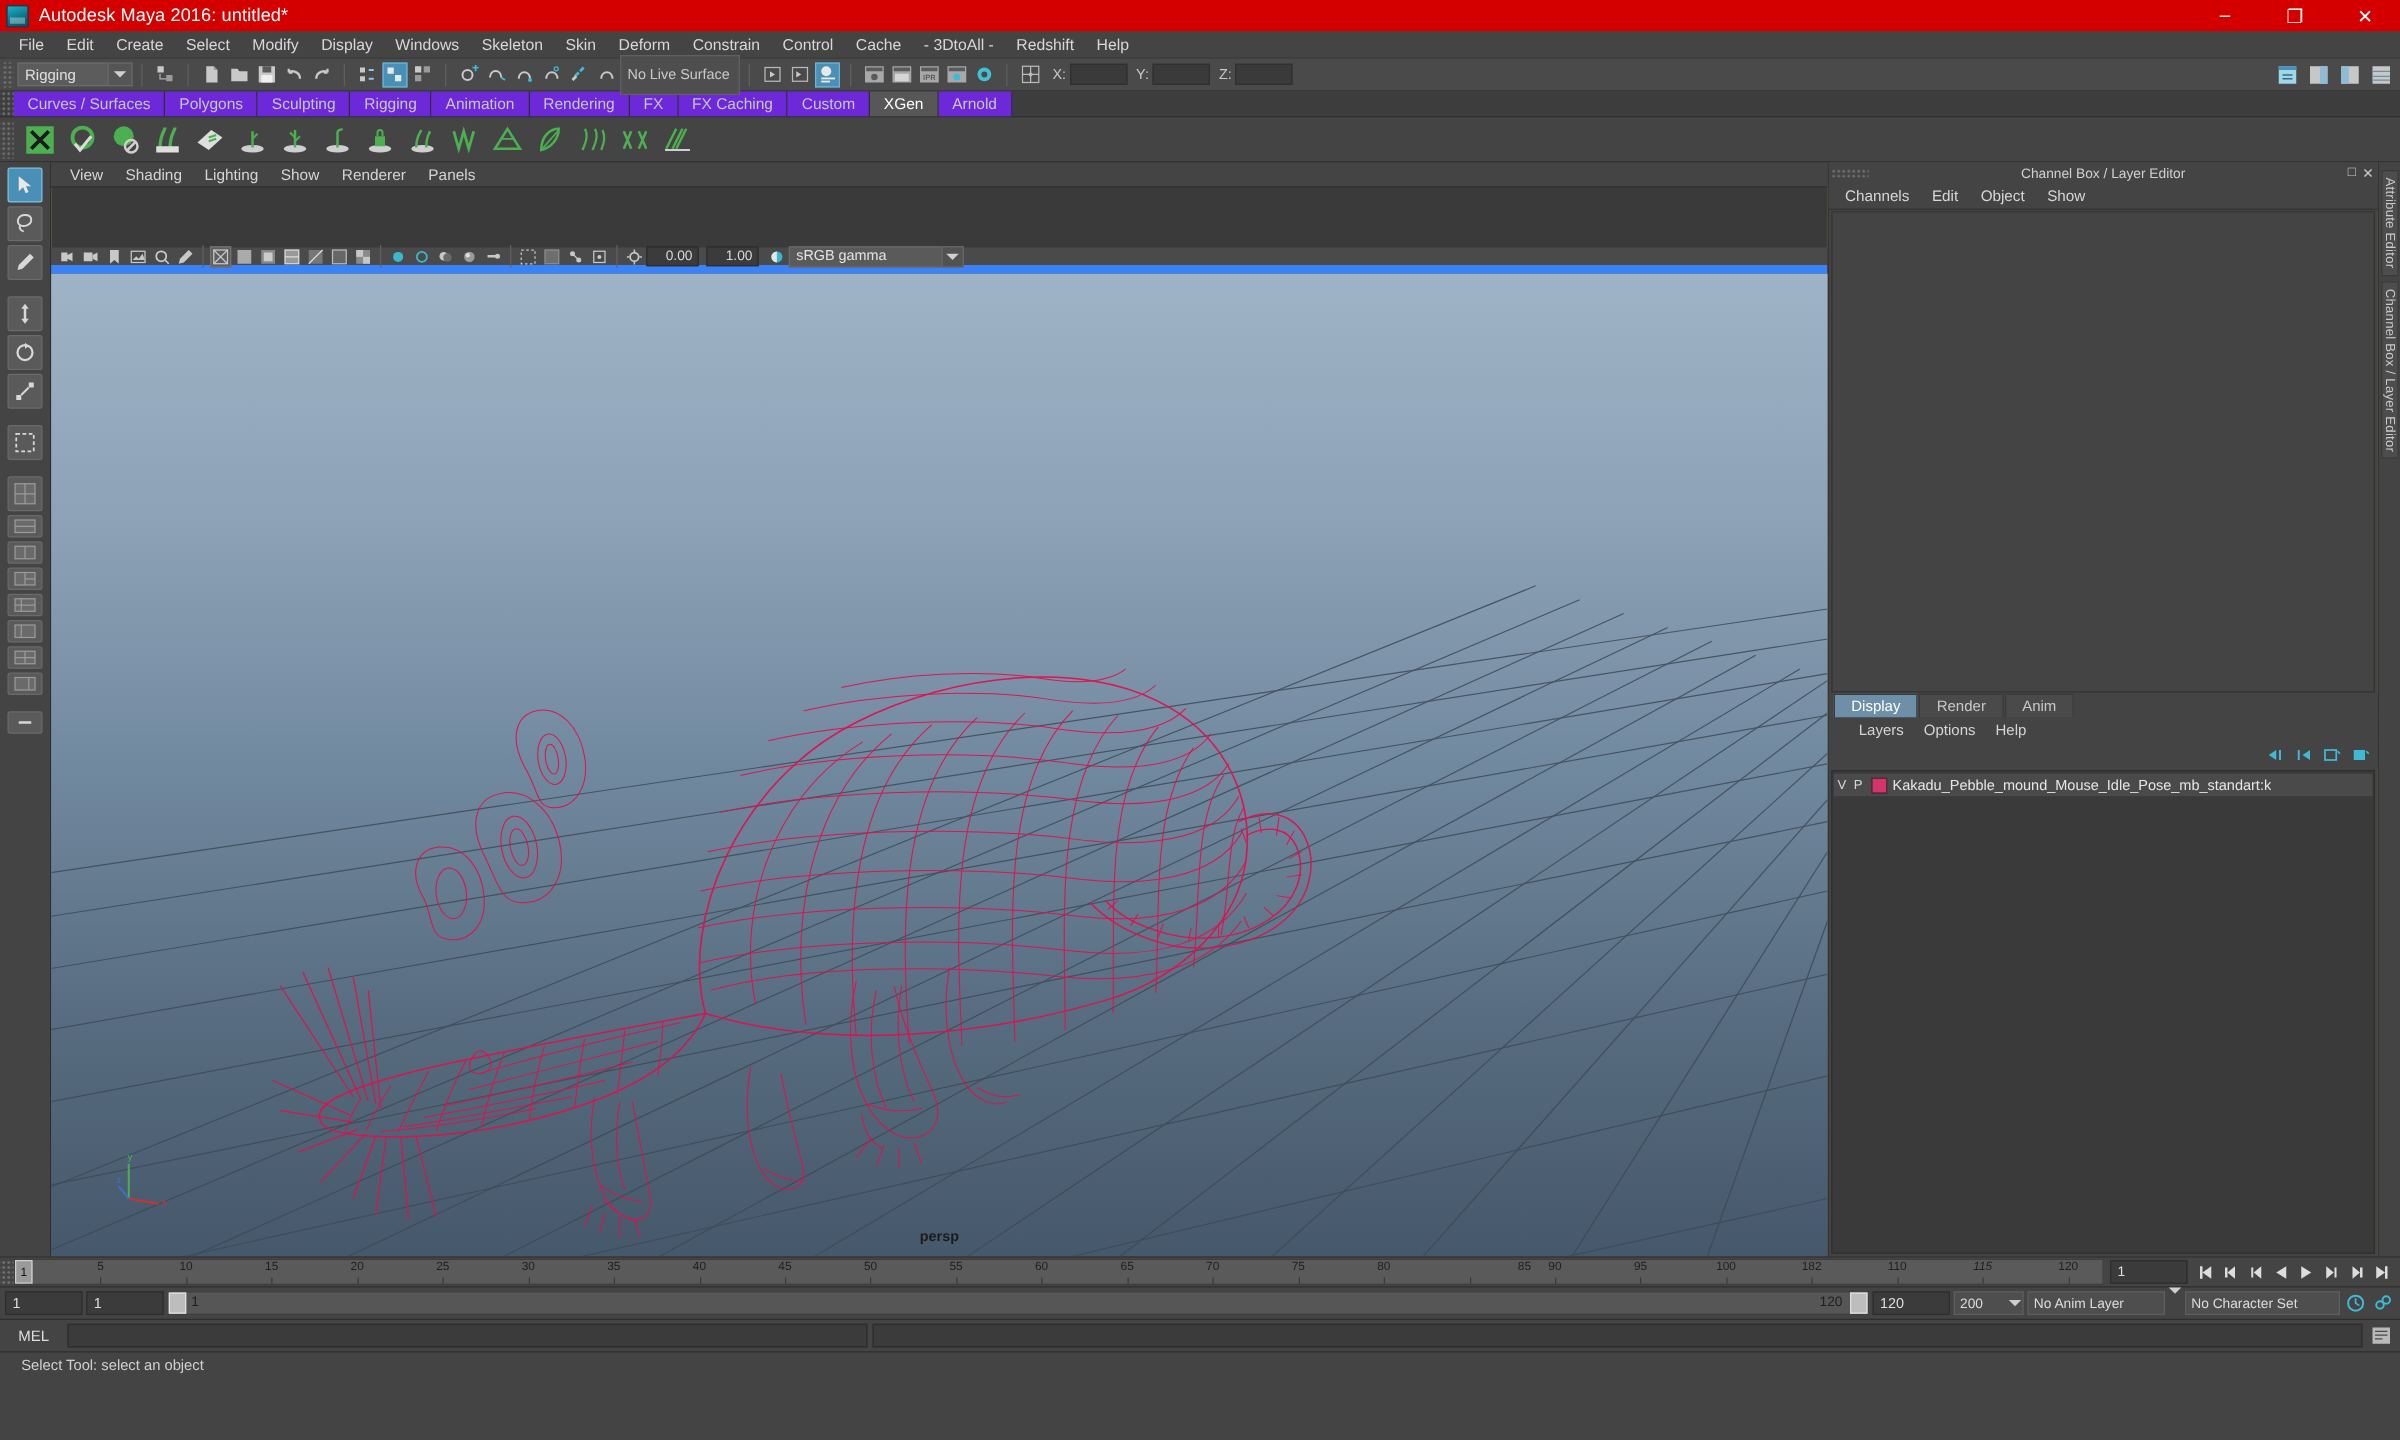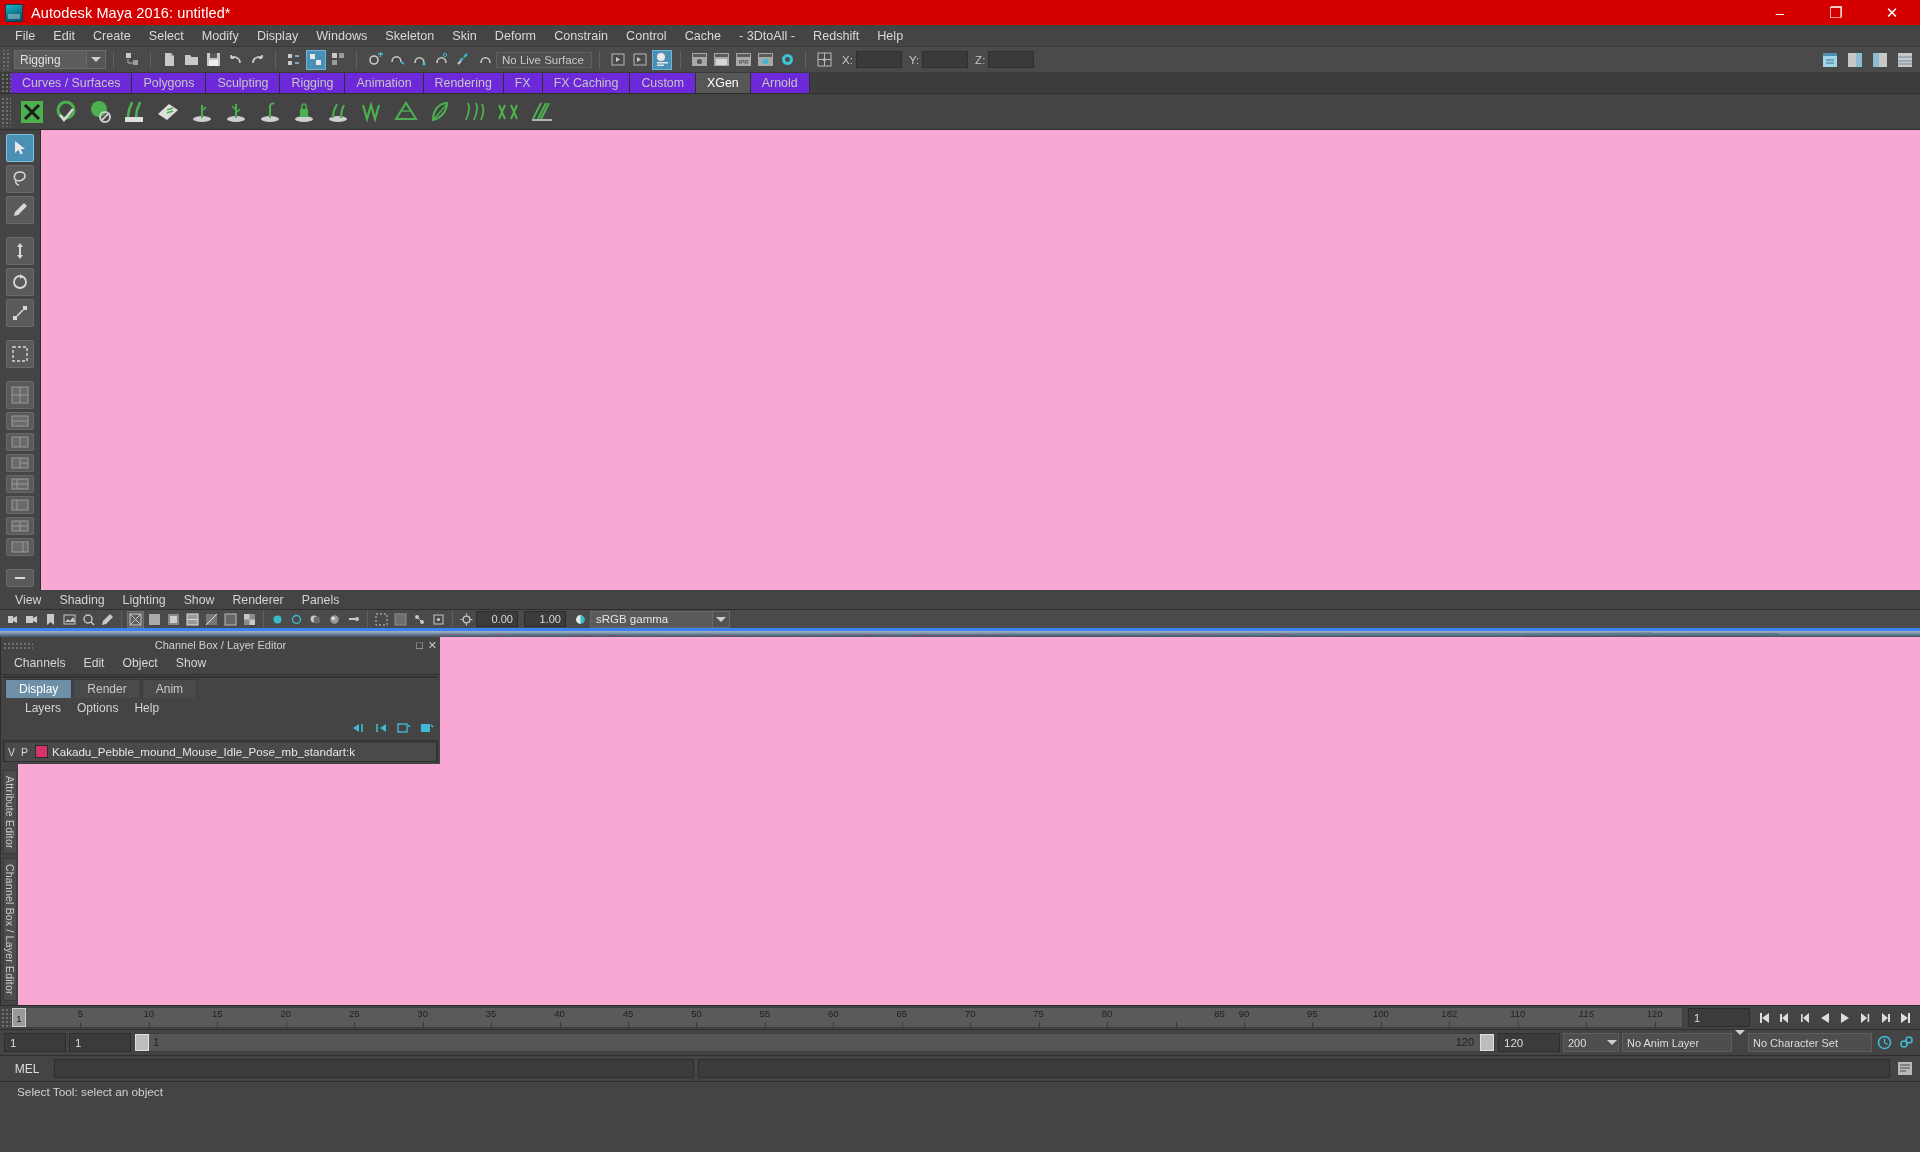--- a/index.html
+++ b/index.html
@@ -22,46 +22,46 @@
   #statusbar { height:26px; background:#4a4a4a; display:flex; align-items:center; padding-left:2px; border-bottom:1px solid #3a3a3a; position:relative;}
   .grip { width:9px; height:20px; margin-right:3px; flex:none;
           background-image:radial-gradient(#6f6f6f 1px, transparent 1.2px);
           background-size:4px 4px; background-position:0 2px; }
   .mode-select { width:92px; height:19px; background:#5c5c5c; border:1px solid #6b6b6b; display:flex; align-items:center; font-size:12px; color:#e0e0e0; padding-left:5px; position:relative;}
   .mode-select .arrowbox{ position:absolute; right:0; top:0; bottom:0; width:19px; background:#555; border-left:1px solid #6b6b6b; display:flex;align-items:center;justify-content:center;}
   .caret-dn { width:0;height:0;border-left:5px solid transparent;border-right:5px solid transparent;border-top:5px solid #cfcfcf;}
   .sep { width:1px; height:18px; background:#5f5f5f; margin:0 7px; flex:none; }
   .tbtn { width:20px; height:20px; margin:0 1px; display:flex; align-items:center; justify-content:center; flex:none;}
   .tbtn.on { background:#4a8fb5; border:1px solid #6fb4d6; }
-  .livesurface { width:96px; height:16px; background:#4e4e4e; border:1px solid #606060; font-size:11.5px; color:#c9c9c9; display:flex;align-items:center;padding-left:5px;}
+  .livesurface { width:96px; height:32px; background:#4e4e4e; border:1px solid #606060; font-size:11.5px; color:#c9c9c9; display:flex;align-items:center;padding-left:5px;}
   .coordlbl{font-size:11.5px;color:#c8c8c8;margin:0 3px 0 7px;}
   .coordfield{width:46px;height:17px;background:#3a3a3a;border:1px solid #2f2f2f;}
   #statusbar-right{position:absolute;right:4px;top:3px;display:flex;gap:3px;}
 
   
   #shelf-tabs { height:21px; background:#3d3d3d; display:flex; align-items:stretch; border-bottom:1px solid #2e2e2e; }
   #shelf-tabs .tgrip{width:11px;background-image:radial-gradient(#6f6f6f 1px,transparent 1.2px);background-size:4px 4px;background-position:1px 4px;}
   #shelf-tabs .stab { padding:0 11px; display:flex; align-items:center; font-size:12.4px; color:#c5c5c5; background:#6d28d9; border-right:1px solid #2e2e2e; white-space:nowrap;}
   #shelf-tabs .stab.active { background:#575757; color:#ffffff; }
   #shelf-row { height:36px; background:#444444; display:flex; align-items:center; border-bottom:1px solid #2e2e2e; position:relative;}
   #shelf-row .sgrip{width:11px;height:30px;background-image:radial-gradient(#6f6f6f 1px,transparent 1.2px);background-size:4px 4px;background-position:1px 4px;margin-right:4px;}
   .shelfbtn { width:32px; height:32px; margin:0 1px; display:flex; align-items:center; justify-content:center; flex:none;}
 
   
-  #work { display:flex; height:875px; background:#f9a8d4;flex-direction:column; }
+  #work { display:flex; height:875px; background:#bef264; }
   #toolbox { width:41px; background:#444444; padding-top:4px; display:flex; flex-direction:column; align-items:center; border-right:1px solid #2e2e2e;}
   .tool { width:28px; height:28px; margin-bottom:3px; background:#5a5a5a; border:1px solid #6a6a6a; display:flex; align-items:center; justify-content:center; border-radius:2px;}
   .tool.sel { background:#4a8fb5; border-color:#7fc1e0; }
   .tool.small { height:18px; }
   .toolgap{height:10px;}
 
   #center { flex:1; display:flex; flex-direction:column; background:#3a3a3a; }
   #panelmenu { height:20px; background:#444; display:flex; align-items:center; padding-left:6px; border-bottom:1px solid #2e2e2e;}
   #panelmenu .pm { padding:0 9px; font-size:12.3px; color:#d4d4d4; line-height:20px;}
-  #viewtoolbar { height:21px; background:#4a4a4a; display:flex; align-items:center; padding-left:3px; border-bottom:3px solid #3b82f6; }
+  #viewtoolbar { height:21px; background:#4a4a4a; display:flex; align-items:center; padding-left:3px; border-bottom:7px solid #3b82f6;margin-top:48px; }
   .vbtn { width:17px; height:17px; margin:0 1px; display:flex;align-items:center;justify-content:center;flex:none;}
   .vbtn.act{background:#5e5e5e;border:1px solid #737373;}
   .numfield { width:42px; height:16px; background:#3b3b3b; border:1px solid #2d2d2d; font-size:11px; color:#d8d8d8; display:flex;align-items:center;justify-content:flex-end;padding-right:4px;}
   .gammabox { width:140px; height:17px; background:#5a5a5a; border:1px solid #6a6a6a; font-size:11.5px; color:#e4e4e4; display:flex; align-items:center; padding-left:5px; position:relative;}
   .gammabox .arrowbox{position:absolute;right:0;top:0;bottom:0;width:17px;background:#525252;border-left:1px solid #6a6a6a;display:flex;align-items:center;justify-content:center;}
 
   
   #viewport { flex:1; position:relative; overflow:hidden;
     background:linear-gradient(180deg,#9cb0c4 0%, #8ea3b8 22%, #71899f 48%, #5d7387 70%, #4e6175 88%, #47596c 100%); }
   #persp-label { position:absolute; left:50%; transform:translateX(-50%); bottom:9px; font-size:11.5px; font-weight:bold; color:#1b1b1b; }

